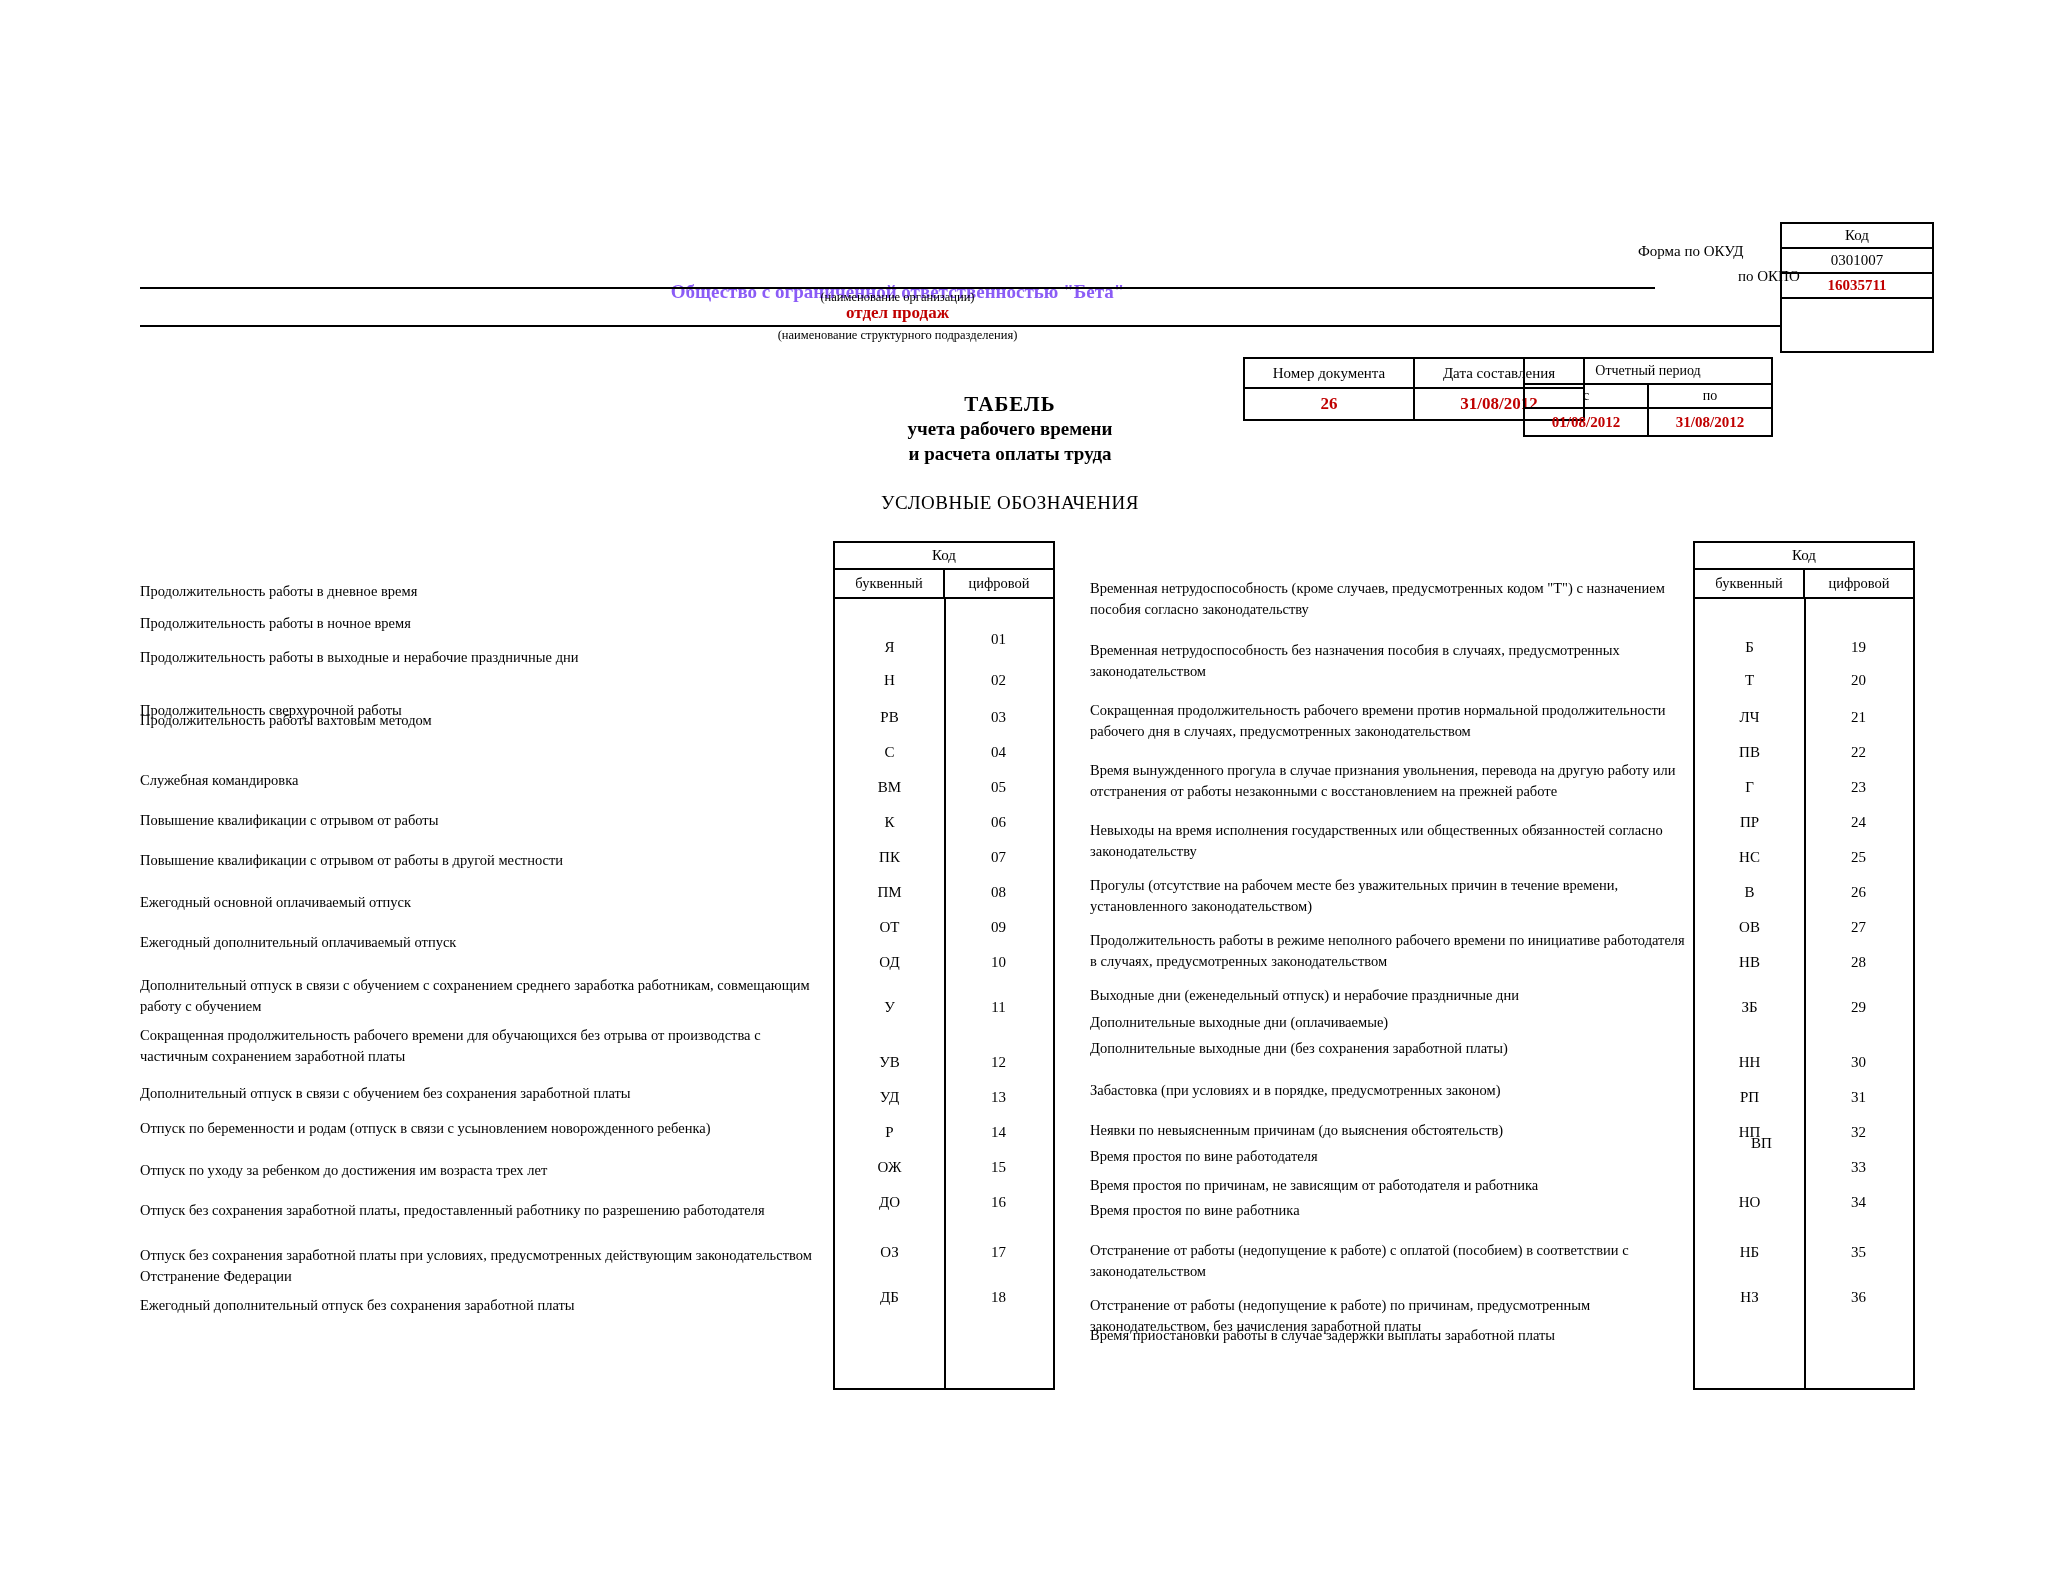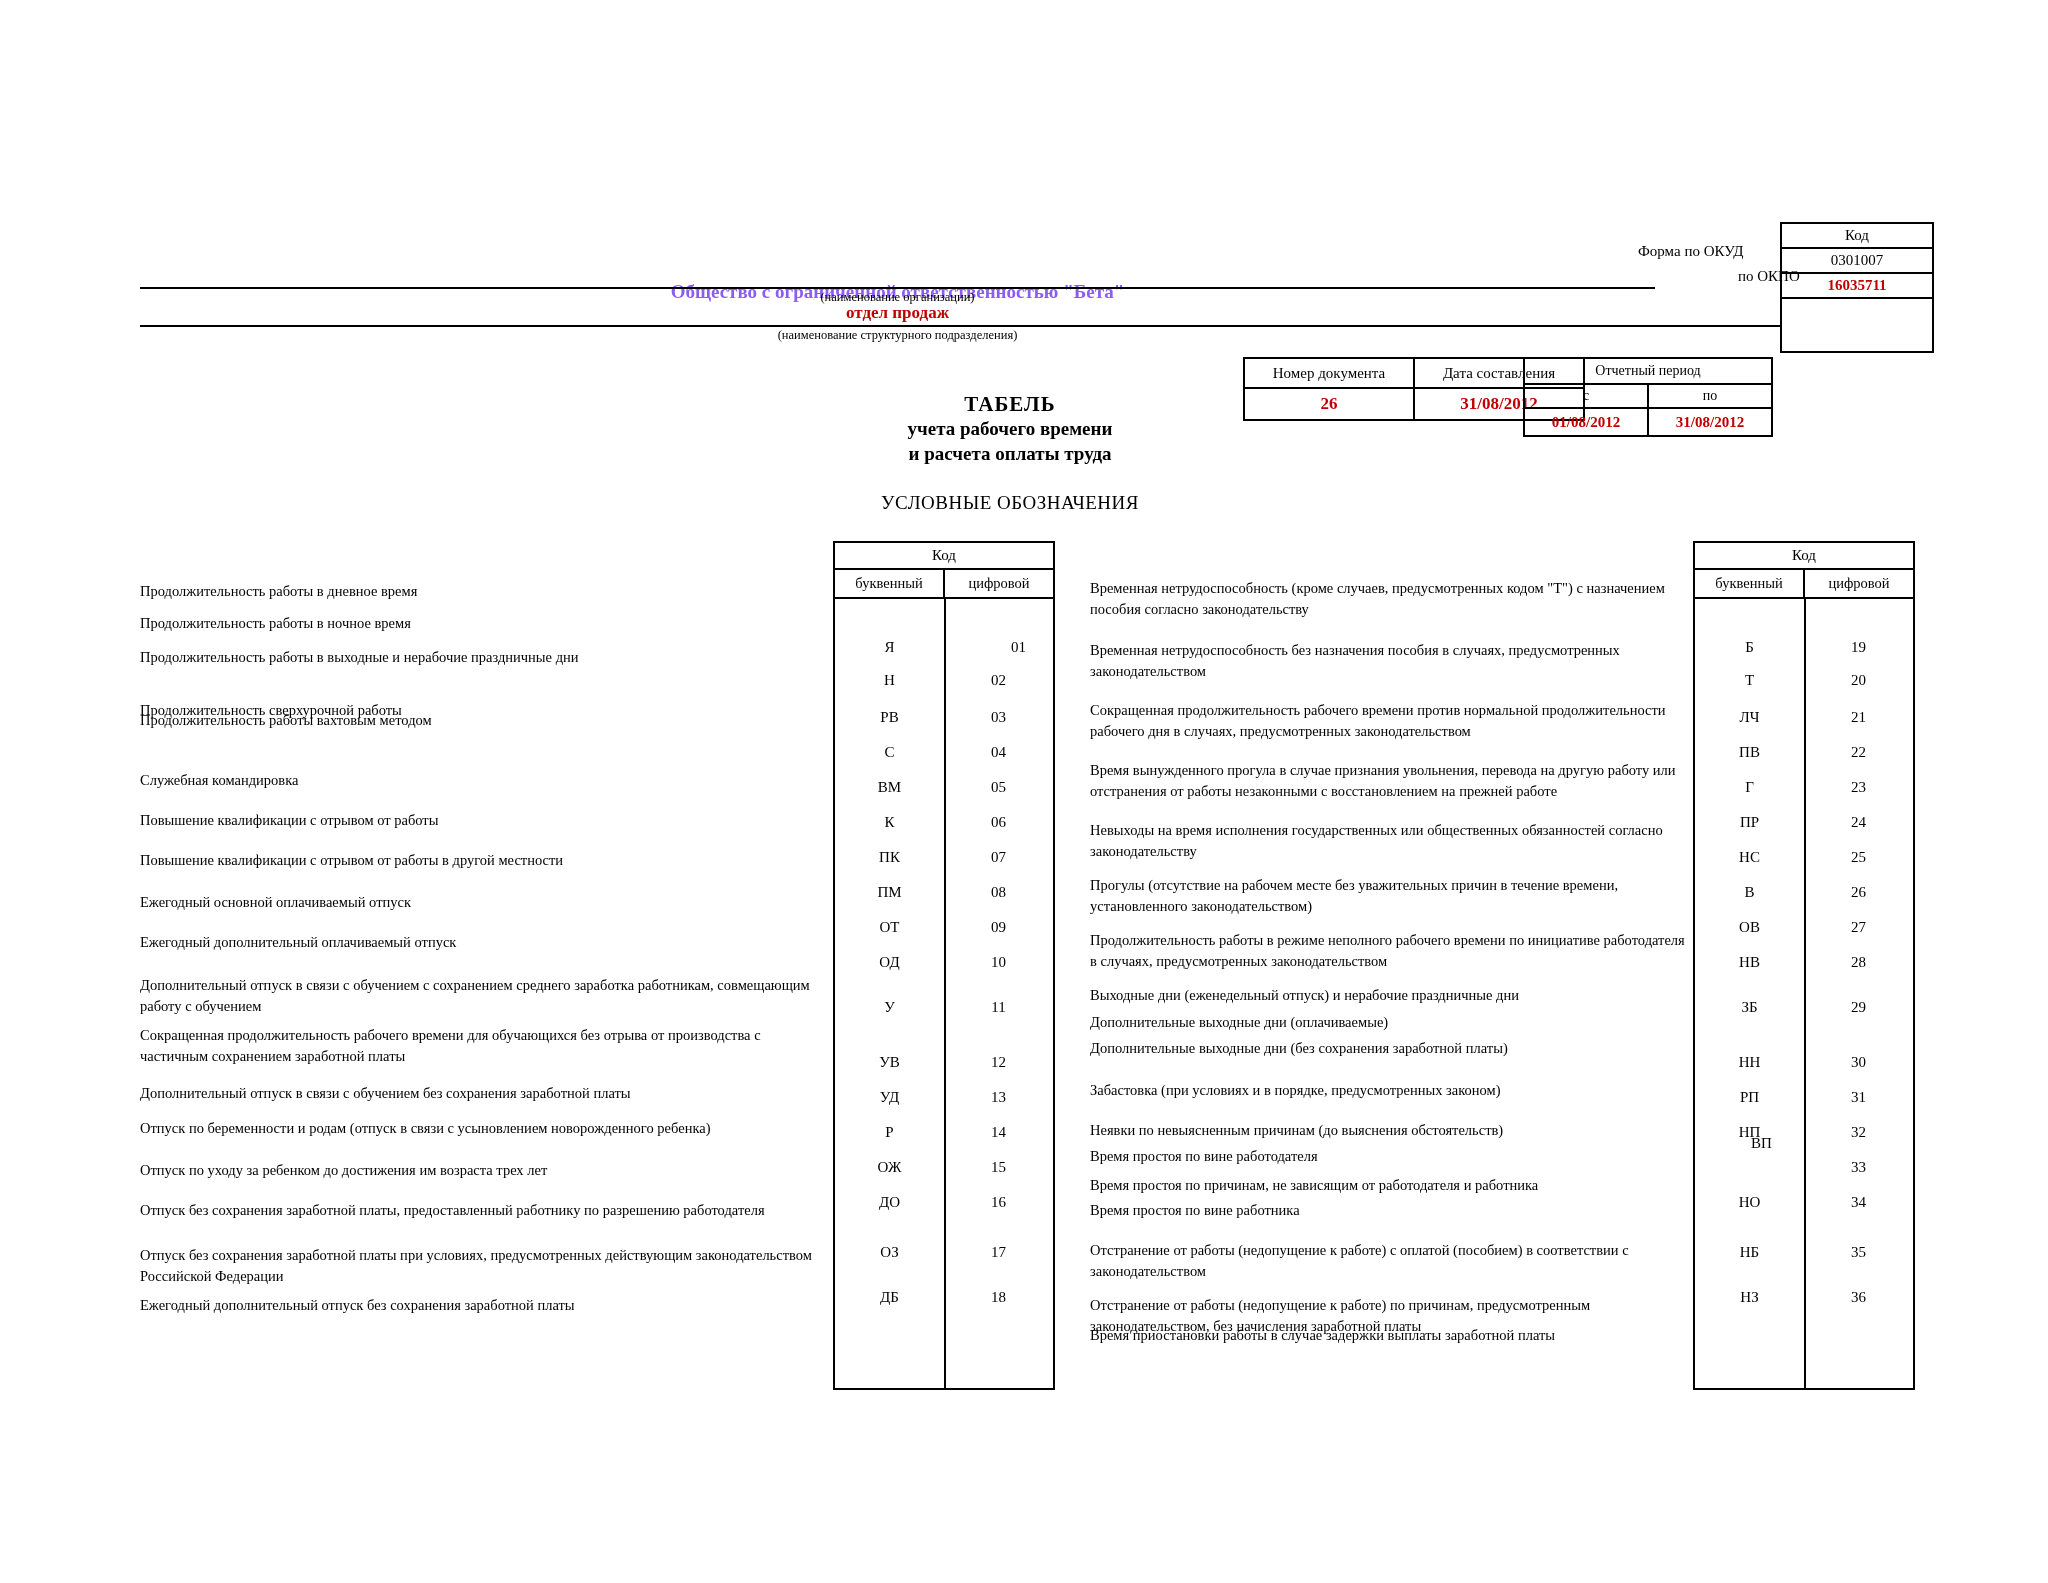--- a/index.html
+++ b/index.html
@@ -139,21 +139,21 @@
 
   <div class="abs codetbl" id="ct-left">
     <div class="ct-head">Код</div>
     <div class="ct-sub">
       <div>буквенный</div>
       <div>цифровой</div>
     </div>
     <div class="ct-body" id="ct-left-body">
       <div class="ct-divider"></div>
     <div class="codecell a" style="top: 40px;">Я</div>
-        <div class="codecell n" style="top: 40px; padding-left: 20px;">01</div>
+        <div class="codecell n" style="top: 32px;">01</div>
         <div class="codecell a" style="top: 73px;">Н</div>
         <div class="codecell n" style="top: 73px;">02</div>
         <div class="codecell a" style="top: 110px;">РВ</div>
         <div class="codecell n" style="top: 110px;">03</div>
         <div class="codecell a" style="top: 145px;">С</div>
         <div class="codecell n" style="top: 145px;">04</div>
         <div class="codecell a" style="top: 180px;">ВМ</div>
         <div class="codecell n" style="top: 180px;">05</div>
         <div class="codecell a" style="top: 215px;">К</div>
         <div class="codecell n" style="top: 215px;">06</div>
@@ -241,21 +241,21 @@
       <div class="desc desc-l" style="top: 810px;">Повышение квалификации с отрывом от работы</div>
       <div class="desc desc-l" style="top: 850px;">Повышение квалификации с отрывом от работы в другой местности</div>
       <div class="desc desc-l" style="top: 892px;">Ежегодный основной оплачиваемый отпуск</div>
       <div class="desc desc-l" style="top: 932px;">Ежегодный дополнительный оплачиваемый отпуск</div>
       <div class="desc desc-l" style="top: 975px;">Дополнительный отпуск в связи с обучением с сохранением среднего заработка работникам, совмещающим работу с обучением</div>
       <div class="desc desc-l" style="top: 1025px;">Сокращенная продолжительность рабочего времени для обучающихся без отрыва от производства с частичным сохранением заработной платы</div>
       <div class="desc desc-l" style="top: 1083px;">Дополнительный отпуск в связи с обучением без сохранения заработной платы</div>
       <div class="desc desc-l" style="top: 1118px;">Отпуск по беременности и родам (отпуск в связи с усыновлением новорожденного ребенка)</div>
       <div class="desc desc-l" style="top: 1160px;">Отпуск по уходу за ребенком до достижения им возраста трех лет</div>
       <div class="desc desc-l" style="top: 1200px;">Отпуск без сохранения заработной платы, предоставленный работнику по разрешению работодателя</div>
-      <div class="desc desc-l" style="top: 1245px;">Отпуск без сохранения заработной платы при условиях, предусмотренных действующим законодательством Российской Федерации</div>
+      <div class="desc desc-l" style="top: 1245px;">Отпуск без сохранения заработной платы при условиях, предусмотренных действующим законодательством Отстранение Федерации</div>
       <div class="desc desc-l" style="top: 1295px;">Ежегодный дополнительный отпуск без сохранения заработной платы</div>
     </div>
   <div id="right-desc-host">
       <div class="desc desc-r" style="top: 578px;">Временная нетрудоспособность (кроме случаев, предусмотренных кодом "Т") с назначением пособия согласно законодательству</div>
       <div class="desc desc-r" style="top: 640px;">Временная нетрудоспособность без назначения пособия в случаях, предусмотренных законодательством</div>
       <div class="desc desc-r" style="top: 700px;">Сокращенная продолжительность рабочего времени против нормальной продолжительности рабочего дня в случаях, предусмотренных законодательством</div>
       <div class="desc desc-r" style="top: 760px;">Время вынужденного прогула в случае признания увольнения, перевода на другую работу или отстранения от работы незаконными с восстановлением на прежней работе</div>
       <div class="desc desc-r" style="top: 820px;">Невыходы на время исполнения государственных или общественных обязанностей согласно законодательству</div>
       <div class="desc desc-r" style="top: 875px;">Прогулы (отсутствие на рабочем месте без уважительных причин в течение времени, установленного законодательством)</div>
       <div class="desc desc-r" style="top: 930px;">Продолжительность работы в режиме неполного рабочего времени по инициативе работодателя в случаях, предусмотренных законодательством</div>

